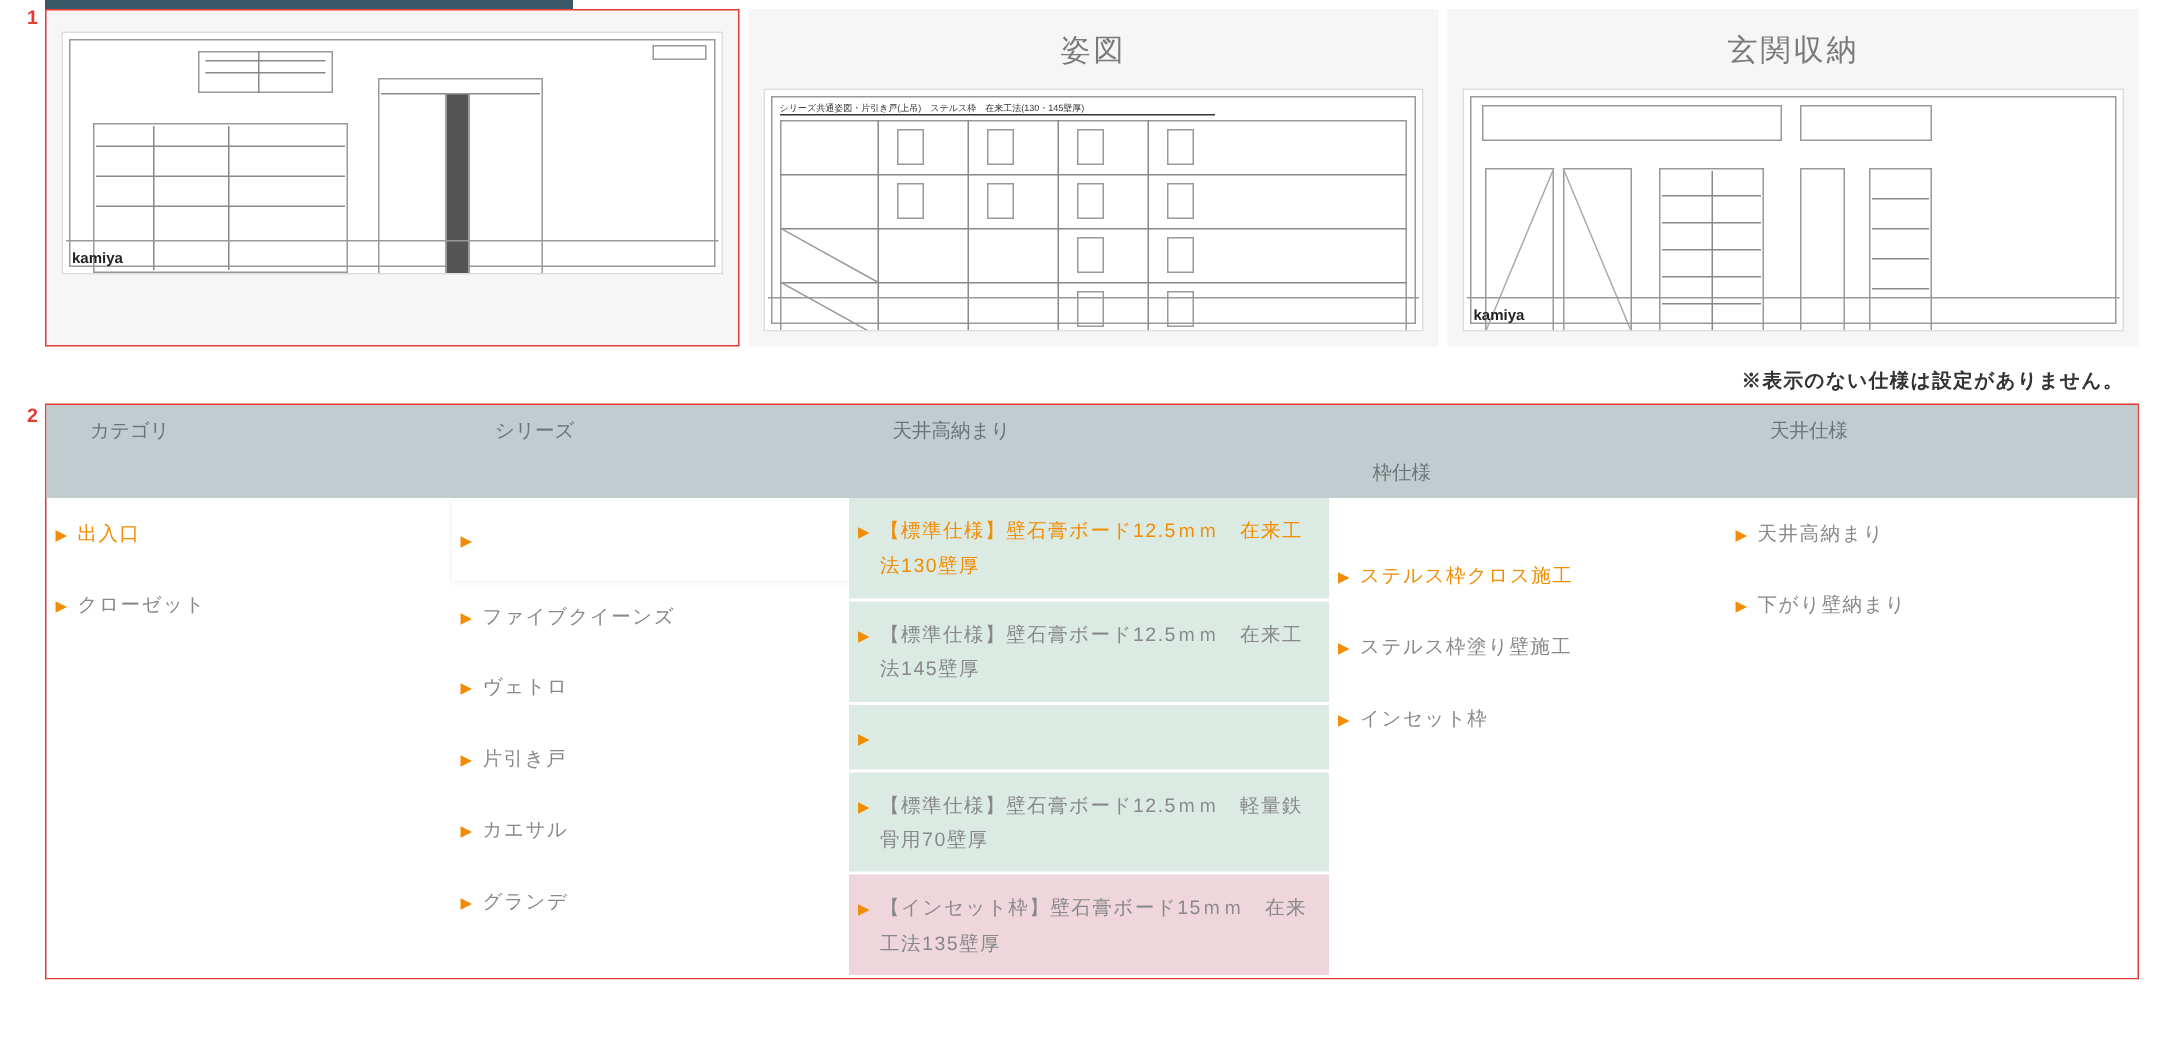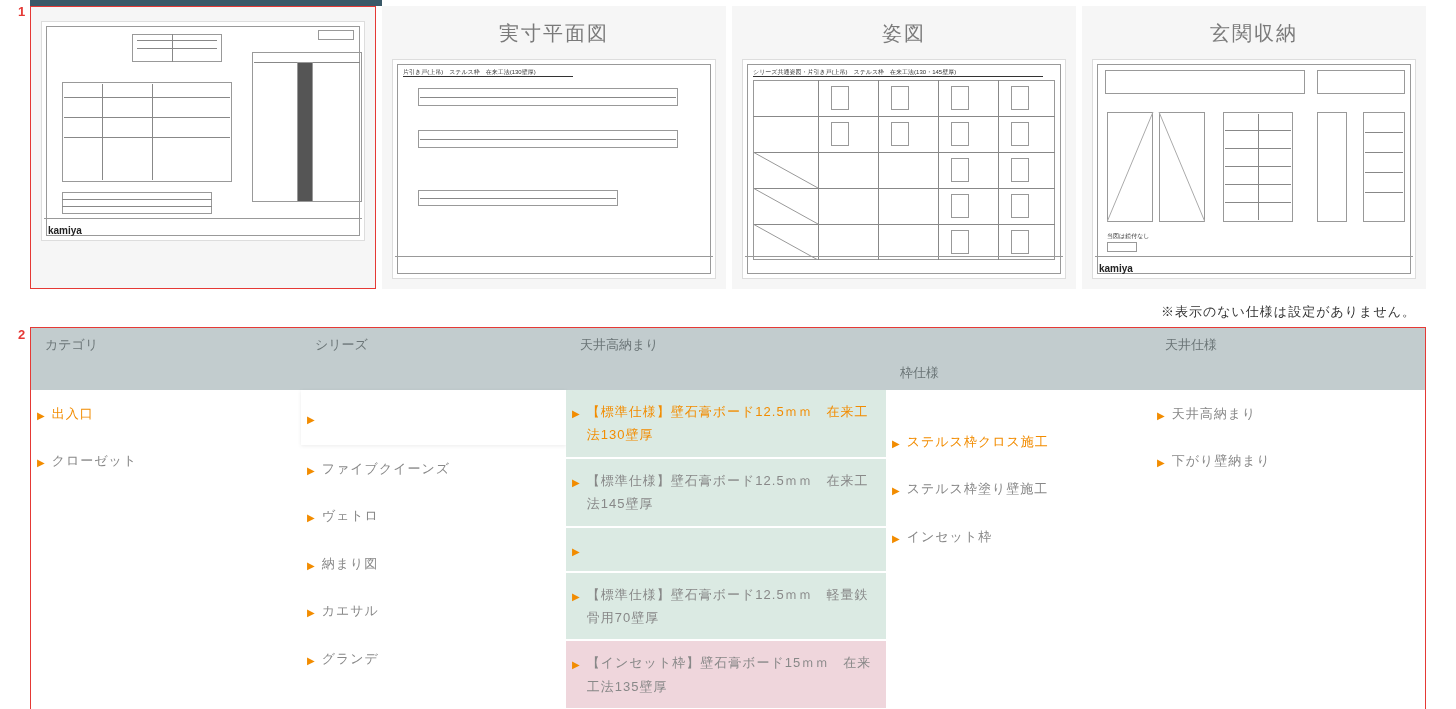--- a/index.html
+++ b/index.html
@@ -34,49 +34,50 @@
   }
   .tab-title {
     font-size: 20px;
     color: #7a7a7a;
     letter-spacing: 2px;
     margin-bottom: 12px;
   }
   .thumb {
     background: #fff;
     margin: 0 10px;
-    height: 220px;
+    height: 162px;
     border: 1px solid #ddd;
     position: relative;
     overflow: hidden;
   }
   .callout {
     position: absolute;
     color: #e53935;
     font-weight: bold;
     font-size: 13px;
   }
   .note-row {
     text-align: right;
     padding: 14px 40px 6px 0;
     color: #333;
     font-size: 13px;
     letter-spacing: 1px;
+    font-weight: bold;
   }
   .filter-wrap {
     margin: 0 30px;
     border: 1.5px solid #e53935;
     position: relative;
   }
   .filter-header {
     display: flex;
     background: #c2ccce;
   }
   .filter-header > div {
-    padding: 8px 14px;
+    padding: 8px 29px;
     color: #6b7577;
     font-size: 13px;
   }
   .col-cat { width: 270px; }
   .col-series { width: 265px; }
   .col-board { width: 320px; }
   .col-frame { width: 265px; margin-top: 28px; }
   .col-ceiling { flex: 1; }
   .filter-body {
     display: flex;
@@ -161,36 +162,20 @@
       <div class="sk-line" style="left:110px;top:62px;width:1px;height:96px;"></div>
 
       <div class="sk-box" style="left:20px;top:170px;width:150px;height:22px;"></div>
       <div class="sk-line" style="left:20px;top:177px;width:150px;height:1px;"></div>
       <div class="sk-line" style="left:20px;top:184px;width:150px;height:1px;"></div>
       <div class="title-block"></div>
       <span class="logo">kamiya</span>
     </div>
   </div>
 
-  <div class="tab-card">
-    <div class="tab-title">実寸平面図</div>
-    <div class="thumb">
-      <div class="sk-box" style="left:4px;top:4px;right:4px;bottom:4px;"></div>
-      <span class="sk-text" style="left:10px;top:8px;">片引き戸(上吊)　ステルス枠　在来工法(130壁厚)</span>
-      <div class="sk-line" style="left:10px;top:16px;width:170px;height:1px;background:#333;"></div>
-
-      <div class="sk-box" style="left:25px;top:28px;width:260px;height:18px;"></div>
-      <div class="sk-line" style="left:27px;top:37px;width:256px;height:1px;"></div>
-      <div class="sk-box" style="left:25px;top:70px;width:260px;height:18px;"></div>
-      <div class="sk-line" style="left:27px;top:79px;width:256px;height:1px;"></div>
-      <div class="sk-box" style="left:25px;top:130px;width:200px;height:16px;"></div>
-      <div class="sk-line" style="left:27px;top:138px;width:196px;height:1px;"></div>
-      <div class="title-block"></div>
-    </div>
-  </div>
 
   <div class="tab-card">
     <div class="tab-title">姿図</div>
     <div class="thumb">
       <div class="sk-box" style="left:4px;top:4px;right:4px;bottom:4px;"></div>
       <span class="sk-text" style="left:10px;top:8px;">シリーズ共通姿図・片引き戸(上吊)　ステルス枠　在来工法(130・145壁厚)</span>
       <div class="sk-line" style="left:10px;top:16px;width:290px;height:1px;background:#333;"></div>
 
       <div class="sk-box" style="left:10px;top:20px;right:10px;height:180px;"></div>
       <div class="sk-line" style="left:10px;top:56px;right:10px;height:1px;"></div>
@@ -295,21 +280,21 @@
         <div class="item">
           <span class="arrow">▶</span>
           <span>ファイブクイーンズ</span>
         </div>
         <div class="item">
           <span class="arrow">▶</span>
           <span>ヴェトロ</span>
         </div>
         <div class="item">
           <span class="arrow">▶</span>
-          <span>納まり図</span>
+          <span>片引き戸</span>
         </div>
         <div class="item">
           <span class="arrow">▶</span>
           <span>カエサル</span>
         </div>
         <div class="item">
           <span class="arrow">▶</span>
           <span>グランデ</span>
         </div>
       </div>

